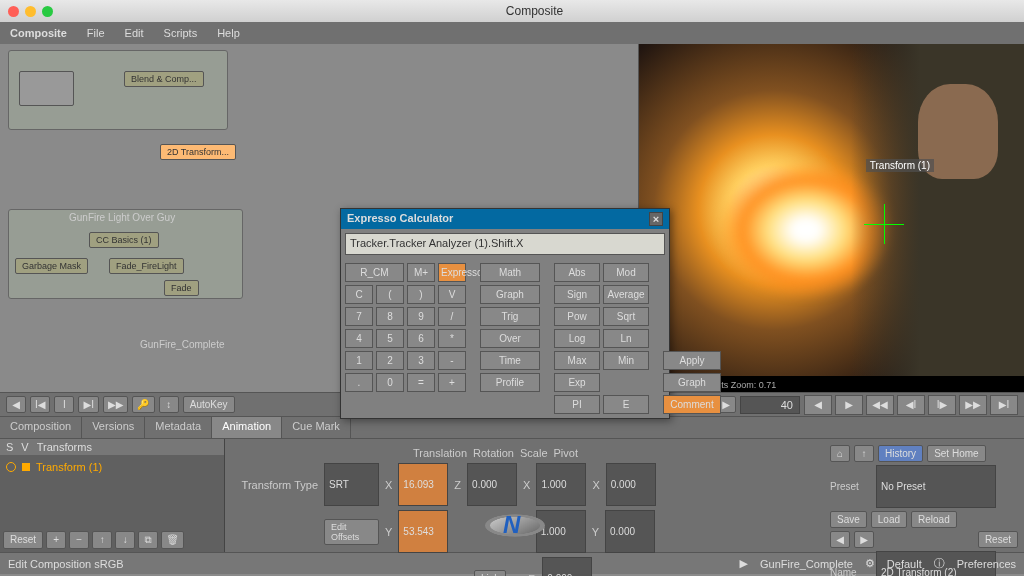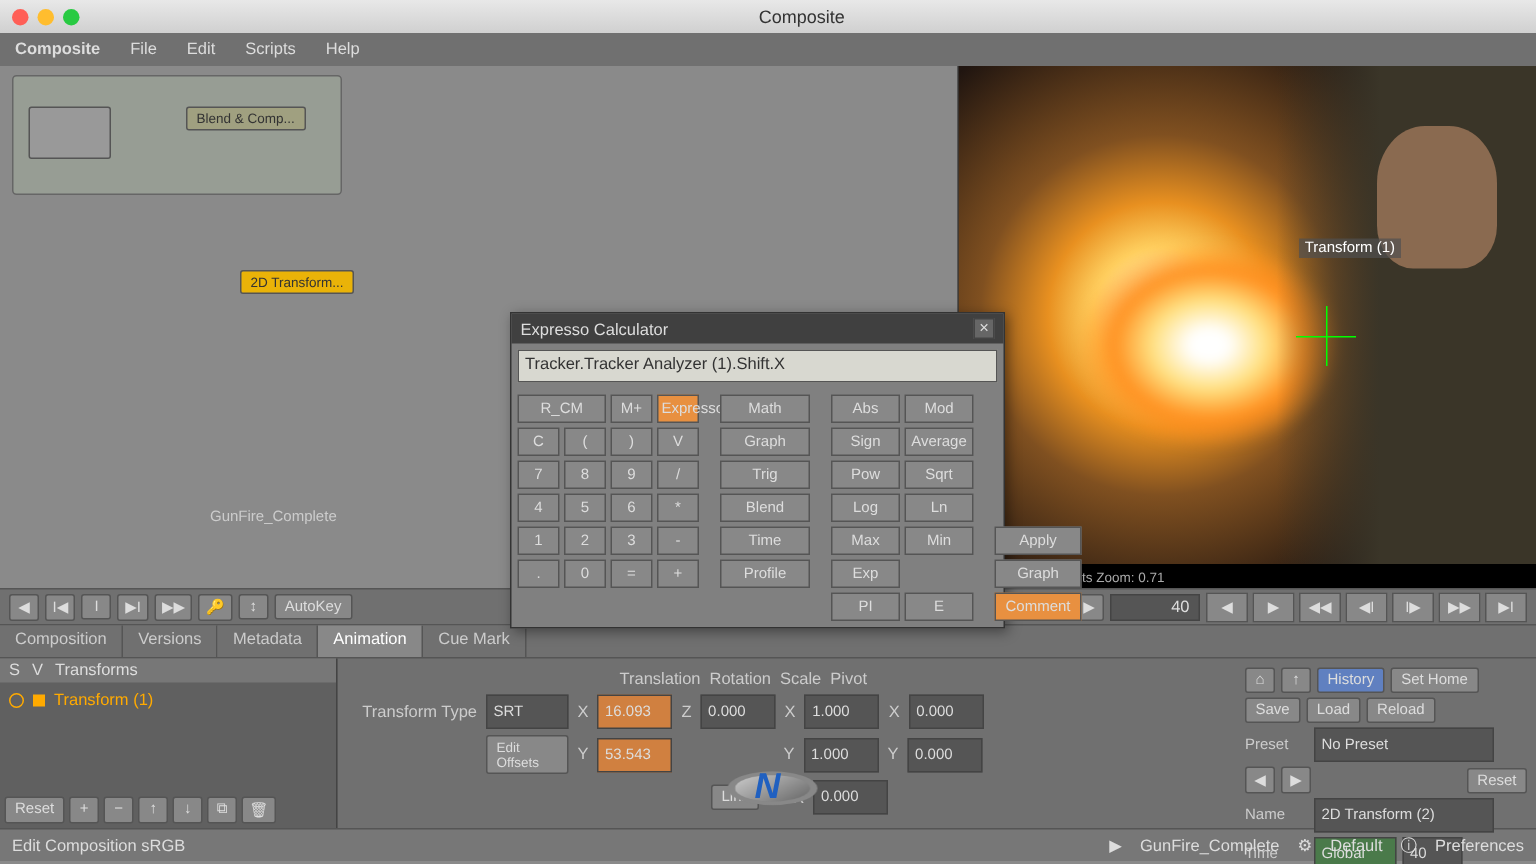--- a/index.html
+++ b/index.html
@@ -10,21 +10,21 @@
 .tl-red { background: #ff5f57; }
 .tl-yellow { background: #ffbd2e; }
 .tl-green { background: #28ca42; }
 .titlebar-title { flex: 1; text-align: center; color: #333; font-size: 12px; }
 .menubar { height: 22px; background: #707070; display: flex; align-items: center; padding: 0 10px; gap: 20px; color: #ddd; }
 .menubar span { cursor: pointer; }
 .workspace { display: flex; height: 348px; justify-content: space-between; }
 .node-graph { flex: 1; background: #8a8a8a; position: relative; border-right: 1px solid #555; }
 .node-group { position: absolute; background: rgba(160,170,155,0.6); border: 1px solid #666; border-radius: 3px; }
 .node { position: absolute; background: #a0a080; border: 1px solid #555; border-radius: 2px; padding: 2px 6px; font-size: 9px; color: #333; white-space: nowrap; }
-.node.orange { background: #eab308; margin-top: 36px; }
+.node.orange { background: #fdba74; }
 .node-label { position: absolute; color: #ccc; font-size: 10px; }
 .viewer { width: 385px; background: #000; position: relative; overflow: hidden; }
 .viewer-img { width: 100%; height: 332px; background: radial-gradient(circle at 35% 50%, #fff8d0 5%, #ffd060 15%, #e89020 25%, #805020 40%, #201510 70%); position: relative; }
 .muzzle-flash { position: absolute; left: 20%; top: 35%; width: 180px; height: 140px; background: radial-gradient(ellipse, #fff 10%, #ffe080 30%, #ff9020 50%, transparent 70%); filter: blur(4px); }
 .person { position: absolute; right: 0; top: 0; width: 45%; height: 100%; background: linear-gradient(to left, #3a3528 60%, transparent); }
 .head { position: absolute; right: 15%; top: 12%; width: 80px; height: 95px; background: #8a6a50; border-radius: 40% 40% 30% 30%; }
 .viewer-overlay { position: absolute; right: 90px; top: 115px; color: #fff; font-size: 10px; background: rgba(80,80,80,0.7); padding: 1px 4px; }
 .viewer-cross { position: absolute; right: 120px; top: 160px; width: 40px; height: 40px; }
 .viewer-cross::before, .viewer-cross::after { content: ''; position: absolute; background: #0f0; }
 .viewer-cross::before { width: 40px; height: 1px; top: 20px; }
@@ -41,29 +41,29 @@
 .left-panel { width: 225px; background: #606060; border-right: 1px solid #444; display: flex; flex-direction: column; }
 .panel-header { background: #777; padding: 2px 6px; color: #ddd; display: flex; gap: 8px; }
 .transform-list { flex: 1; padding: 4px; }
 .transform-item { color: #fa0; padding: 2px; display: flex; gap: 6px; align-items: center; }
 .circle-icon { width: 10px; height: 10px; border: 1px solid #fa0; border-radius: 50%; }
 .square-icon { width: 8px; height: 8px; background: #fa0; }
 .panel-footer { padding: 3px; display: flex; gap: 3px; }
 .mid-panel { flex: 1; padding: 8px; color: #ccc; }
 .param-row { display: flex; gap: 6px; align-items: center; margin-bottom: 4px; }
 .param-label { min-width: 85px; text-align: right; }
-.param-input { background: #555; border: 1px solid #444; color: #ddd; padding: 5px 4px; width: 50px; font-size: 10px; }
+.param-input { background: #555; border: 1px solid #444; color: #ddd; padding: 15px 4px; width: 50px; font-size: 10px; }
 .param-input.orange { background: #d08040; }
 .right-panel { width: 200px; padding: 6px; display: flex; flex-direction: column; gap: 3px; }
 .right-row { display: flex; gap: 4px; align-items: center; }
 .right-label { width: 42px; color: #ccc; font-size: 10px; }
 .statusbar { height: 22px; background: #777; display: flex; align-items: center; padding: 0 8px; gap: 12px; color: #ddd; border-top: 1px solid #555; }
 .statusbar .spacer { flex: 1; }
 .calc-window { position: absolute; left: 340px; top: 208px; width: 330px; background: #808080; border: 1px solid #333; box-shadow: 2px 2px 8px rgba(0,0,0,0.4); }
-.calc-title { background: #404040; padding: 3px 6px; color: #ddd; display: flex; justify-content: space-between; align-items: flex-end; font-size: 11px; }
+.calc-title { background: #0369a1; padding: 3px 6px; color: #ddd; display: flex; justify-content: space-between; align-items: flex-start; font-size: 11px; font-weight: bold; }
 .calc-close { width: 14px; height: 14px; background: #666; border: 1px solid #444; text-align: center; line-height: 12px; cursor: pointer; }
 .calc-input { margin: 4px; padding: 3px 4px; background: #d8d8d0; border: 1px solid #555; color: #333; height: 22px; }
 .calc-grid { padding: 4px; display: grid; grid-template-columns: 28px 28px 28px 28px 8px 60px 8px 46px 46px 8px 58px; gap: 3px; align-items: center; }
 .calc-btn { background: #888; border: 1px solid #555; color: #ddd; padding: 3px 2px; text-align: center; font-size: 10px; cursor: pointer; }
 .calc-btn.orange { background: #e89040; }
 .gap { background: transparent; border: none; }
 .playback { display: flex; gap: 3px; }
 .play-btn { width: 28px; height: 20px; background: #888; border: 1px solid #555; color: #ddd; display: flex; align-items: center; justify-content: center; cursor: pointer; font-size: 10px; }
 .frame-box { width: 60px; background: #555; border: 1px solid #444; color: #ddd; padding: 2px 6px; text-align: right; }
 .logo { position: absolute; left: 485px; bottom: 18px; width: 70px; height: 55px; }
@@ -91,20 +91,27 @@
   <span>Help</span>
 </div>
 
 <div class="workspace">
   <div class="node-graph">
     <div class="node-group" style="left:8px;top:6px;width:220px;height:80px">
       <div class="node" style="left:10px;top:20px;width:55px;height:35px;background:#999"></div>
       <div class="node" style="left:115px;top:20px">Blend &amp; Comp...</div>
     </div>
     <div class="node orange" style="left:160px;top:100px">2D Transform...</div>
+    <div class="node-group" style="left:8px;top:165px;width:235px;height:90px">
+      <div class="node-label" style="left:60px;top:2px">GunFire Light Over Guy</div>
+      <div class="node" style="left:80px;top:22px">CC Basics (1)</div>
+      <div class="node" style="left:6px;top:48px">Garbage Mask</div>
+      <div class="node" style="left:100px;top:48px">Fade_FireLight</div>
+      <div class="node" style="left:155px;top:70px">Fade</div>
+    </div>
     <div class="node-label" style="left:140px;top:295px">GunFire_Complete</div>
   </div>
   <div class="viewer">
     <div class="viewer-img">
       <div class="muzzle-flash"></div>
       <div class="person">
           <div class="head"></div>
         </div>
       <div class="viewer-overlay">Transform (1)</div>
       <div class="viewer-cross"></div>
@@ -207,27 +214,27 @@
     </div>
   </div>
   <div class="right-panel">
     <div class="right-row">
       <span class="btn sm">⌂</span>
       <span class="btn sm">↑</span>
       <span class="btn" style="background:#6080c0">History</span>
       <span class="btn">Set Home</span>
     </div>
     <div class="right-row">
+      <span class="right-label">Preset</span>
+      <input class="param-input" style="width: 120px;" value="No Preset">
+    </div>
+    <div class="right-row">
       <span class="btn">Save</span>
       <span class="btn">Load</span>
       <span class="btn">Reload</span>
-    </div>
-    <div class="right-row">
-      <span class="right-label">Preset</span>
-      <input class="param-input" style="width: 120px;" value="No Preset">
     </div>
     <div class="right-row">
       <span class="btn sm">◀</span>
       <span class="btn sm">▶</span>
       <span style="flex:1"></span>
       <span class="btn">Reset</span>
     </div>
     <div class="right-row">
       <span class="right-label">Name</span>
       <input class="param-input" style="width: 120px;" value="2D Transform (2)">
@@ -297,21 +304,21 @@
     <div class="calc-btn">Pow</div>
     <div class="calc-btn">Sqrt</div>
     <div class="gap"></div>
       <div class="gap"></div>
 
     <div class="calc-btn">4</div>
     <div class="calc-btn">5</div>
     <div class="calc-btn">6</div>
     <div class="calc-btn">*</div>
     <div class="gap"></div>
-    <div class="calc-btn">Blend</div>
+    <div class="calc-btn">Over</div>
     <div class="gap"></div>
     <div class="calc-btn">Log</div>
     <div class="calc-btn">Ln</div>
     <div class="gap"></div>
       <div class="gap"></div>
 
     <div class="calc-btn">1</div>
     <div class="calc-btn">2</div>
     <div class="calc-btn">3</div>
     <div class="calc-btn">-</div>

